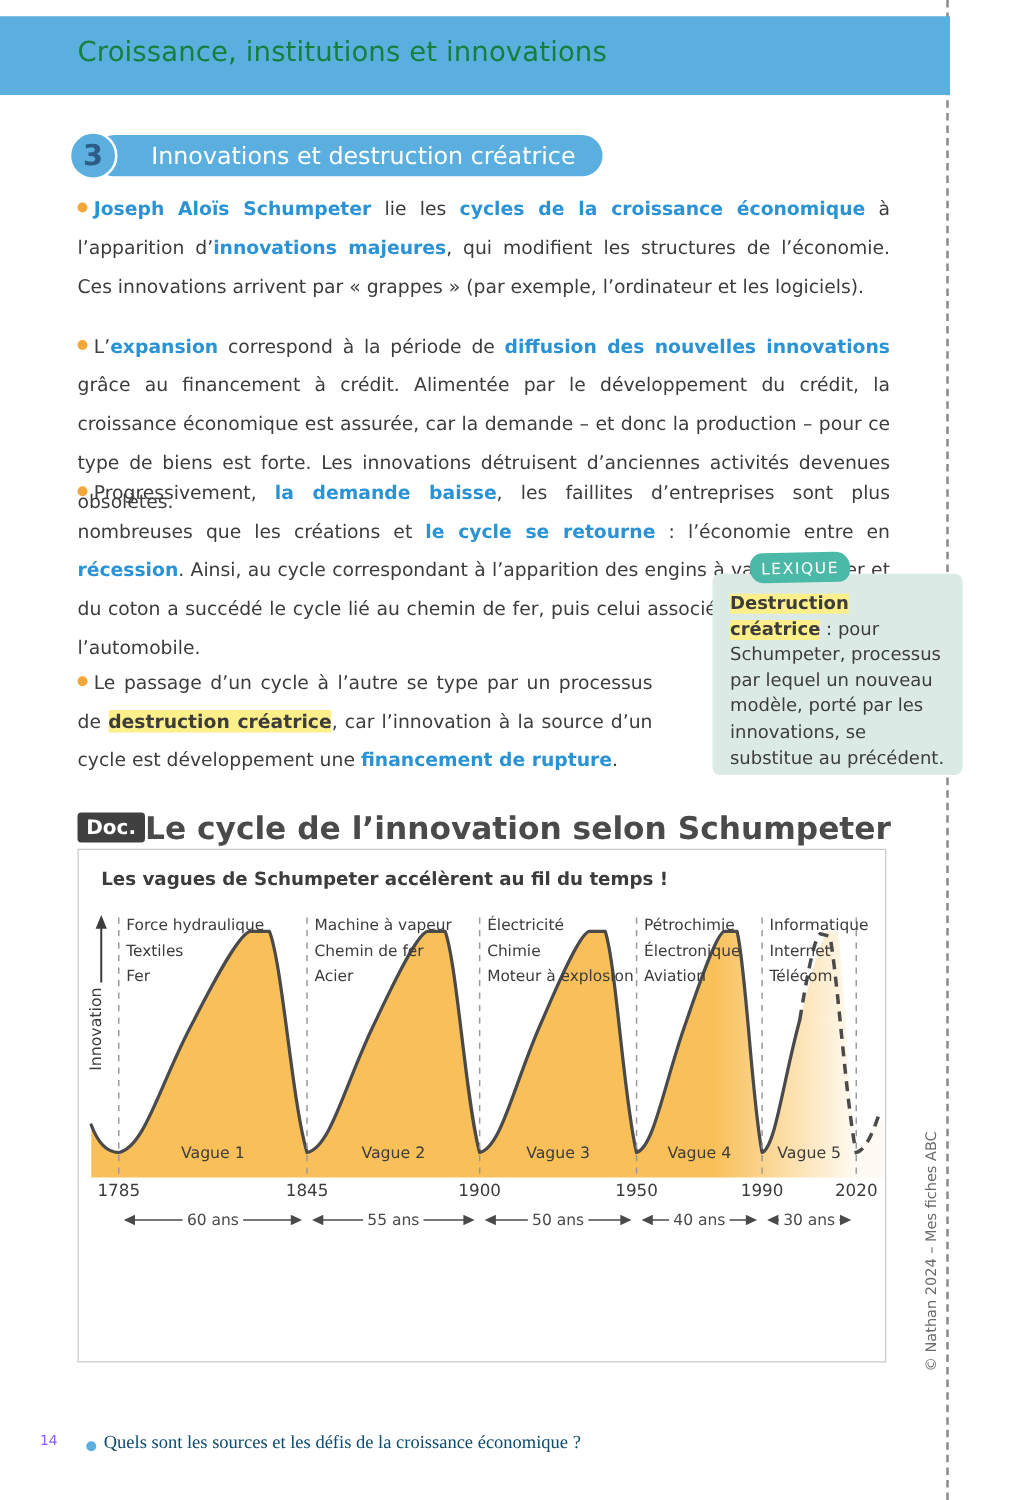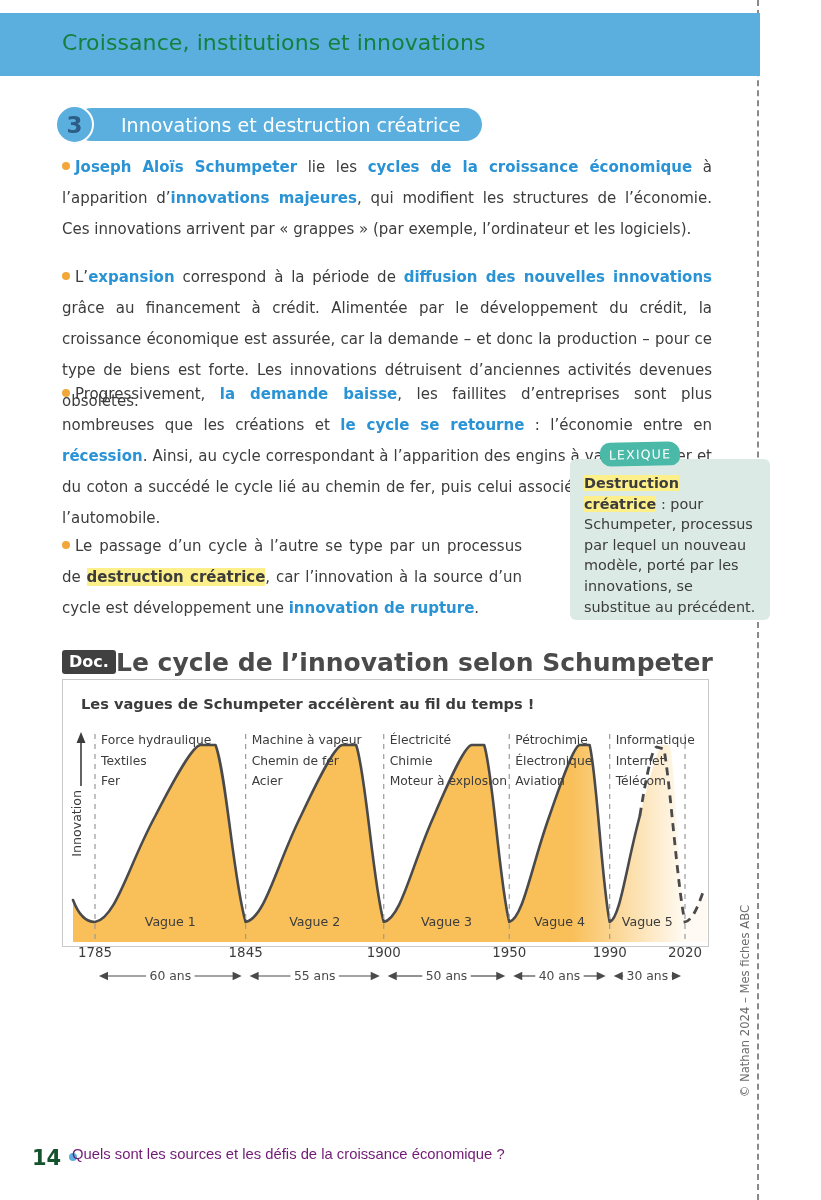--- a/index.html
+++ b/index.html
@@ -113,21 +113,21 @@
   }
   #doc-title{
     position:absolute; left:116px; top:648px;
     font-size:25px; font-weight:bold; color:#4a4a4a;
     font-family:"DejaVu Sans", sans-serif;
   }
 
   
   #chart-frame{
     position:absolute; left:62px; top:679px;
-    width:647px; height:268px;
+    width:647px; height:411px;
     border:1px solid #c9c9c9;
     background:#ffffff;
   }
   #chart-caption{
     position:absolute; left:18px; top:15px;
     font-size:14.6px; font-weight:bold; color:#3c3c3c;
     font-family:"DejaVu Sans", sans-serif;
   }
   #chart-svg{ position:absolute; left:0; top:0; }
 
@@ -148,31 +148,31 @@
     font-size:12.4px; fill:#4a4a4a; text-anchor:middle;
   }
   .axis-title{
     font-family:"DejaVu Sans", sans-serif;
     font-size:12.6px; fill:#3c3c3c;
   }
 
   
   #footer-page-number{
     position:absolute; left:32px; top:1146px;
-    font-size:21px; font-weight:bold; color:#14532d;
+    font-size:11px; font-weight:normal; color:#8b5cf6;
     font-family:"DejaVu Sans", sans-serif;
   }
   #footer-dot{
     position:absolute; left:69px; top:1153px;
     width:8px; height:8px; border-radius:50%; background:#5bafdf;
   }
   #footer-text{
-    position:absolute; left:72px; top:1146px;
-    font-size:14.8px; color:#701a75;
-    font-family:Liberation Sans, sans-serif;
+    position:absolute; left:83px; top:1146px;
+    font-size:14.8px; color:#0c4a6e;
+    font-family:Liberation Serif, serif;
   }
   #copyright-vertical{
     position:absolute; left:738px; top:905px;
     font-size:11.6px; color:#6b6b6b;
     font-family:"DejaVu Sans", sans-serif;
     transform-origin:left top;
     transform:rotate(-90deg) translate(-100%,0);
     white-space:nowrap;
   }
 </style>
@@ -195,21 +195,21 @@
 
 <div class="para" id="para2">
   <span class="bullet"></span><span>L’</span><span class="b">expansion</span><span> correspond à la période de </span><span class="b">diffusion des nouvelles innovations</span><span> grâce au financement à crédit. Alimentée par le développement du crédit, la croissance économique est assurée, car la demande – et donc la production – pour ce type de biens est forte. Les innovations détruisent d’anciennes activités devenues obsolètes.</span>
 </div>
 
 <div class="para" id="para3">
   <span class="bullet"></span><span>Progressivement, </span><span class="b">la demande baisse</span><span>, les faillites d’entreprises sont plus nombreuses que les créations et </span><span class="b">le cycle se retourne</span><span> : l’économie entre en </span><span class="b">récession</span><span>. Ainsi, au cycle correspondant à l’apparition des engins à vapeur, du fer et du coton a succédé le cycle lié au chemin de fer, puis celui associé à l’électricité et à l’automobile.</span>
 </div>
 
 <div class="para" id="para4">
-  <span class="bullet"></span><span>Le passage d’un cycle à l’autre se type par un processus de </span><span class="hl">destruction créatrice</span><span>, car l’innovation à la source d’un cycle est développement une </span><span class="b">innovation de rupture</span><span>.</span>
+  <span class="bullet"></span><span>Le passage d’un cycle à l’autre se type par un processus de </span><span class="hl">destruction créatrice</span><span>, car l’innovation à la source d’un cycle est développement une </span><span class="b">financement de rupture</span><span>.</span>
 </div>
 
 <div id="lexique-box">
   <div id="lexique-text">
     <span class="term">Destruction créatrice</span><span> : pour Schumpeter, processus par lequel un nouveau modèle, porté par les innovations, se substitue au précédent.</span>
   </div>
 </div>
 <div id="lexique-tab">
   <span id="lexique-tab-label">LEXIQUE</span>
 </div>

